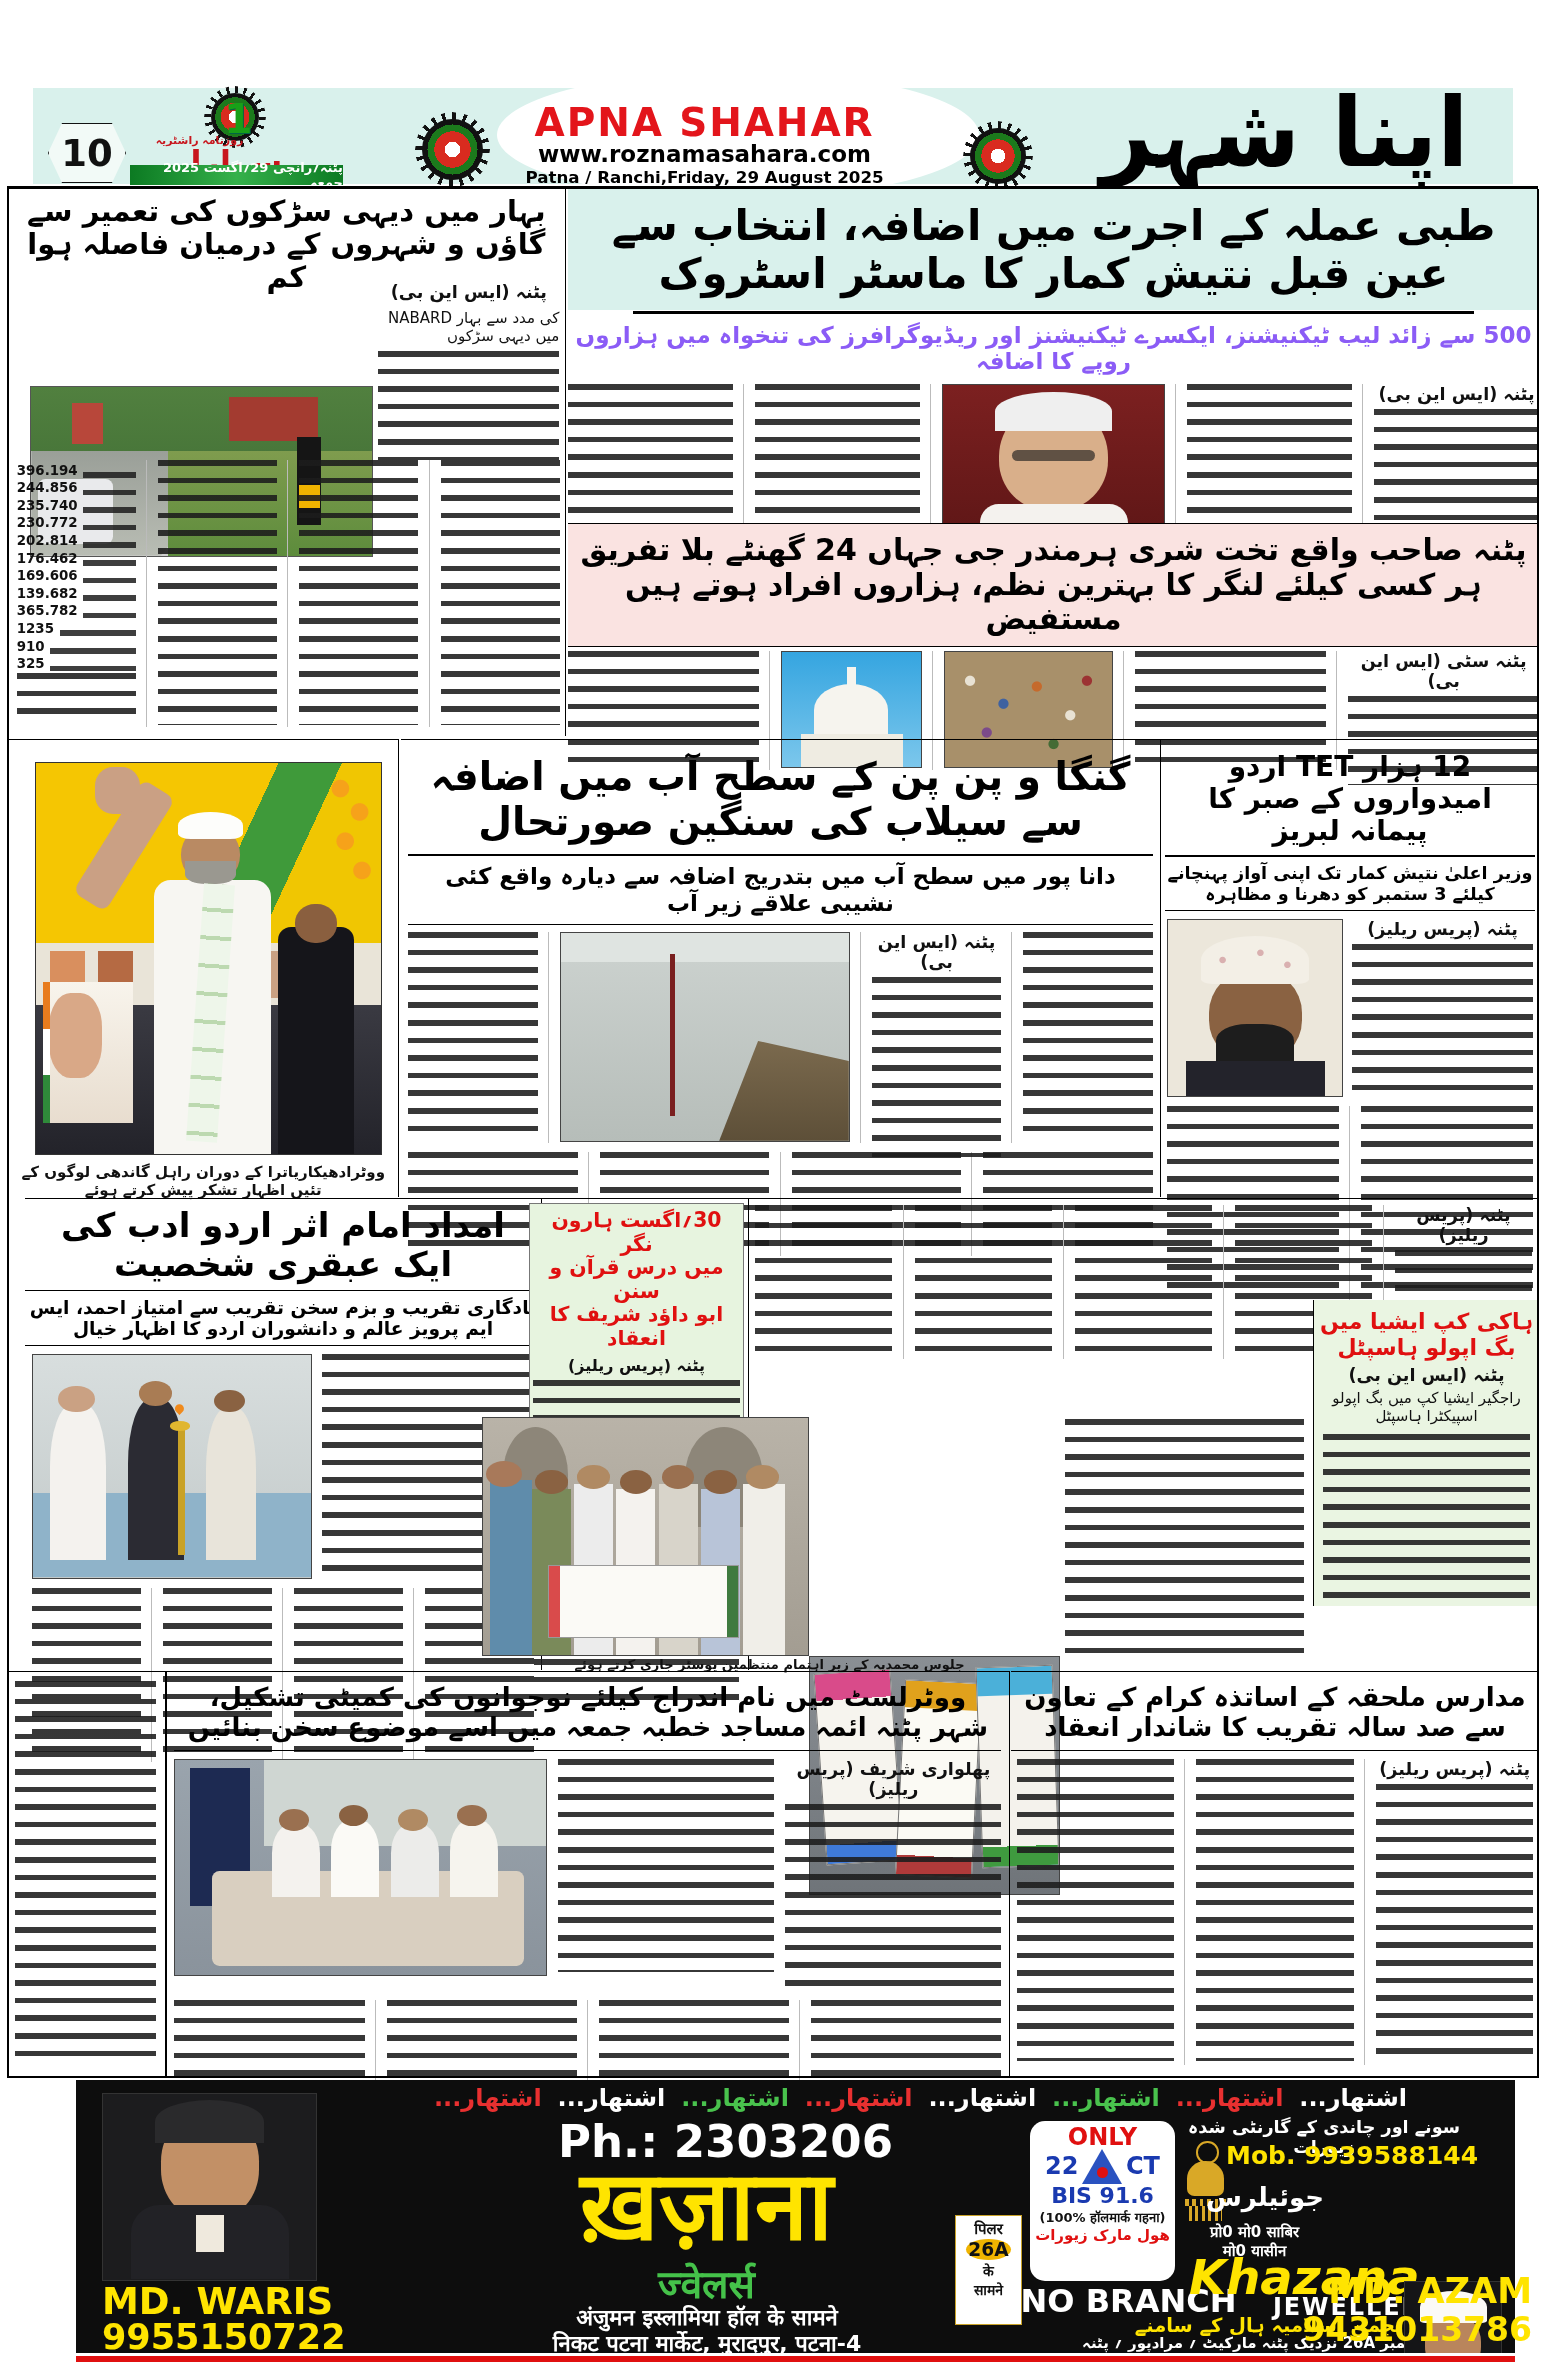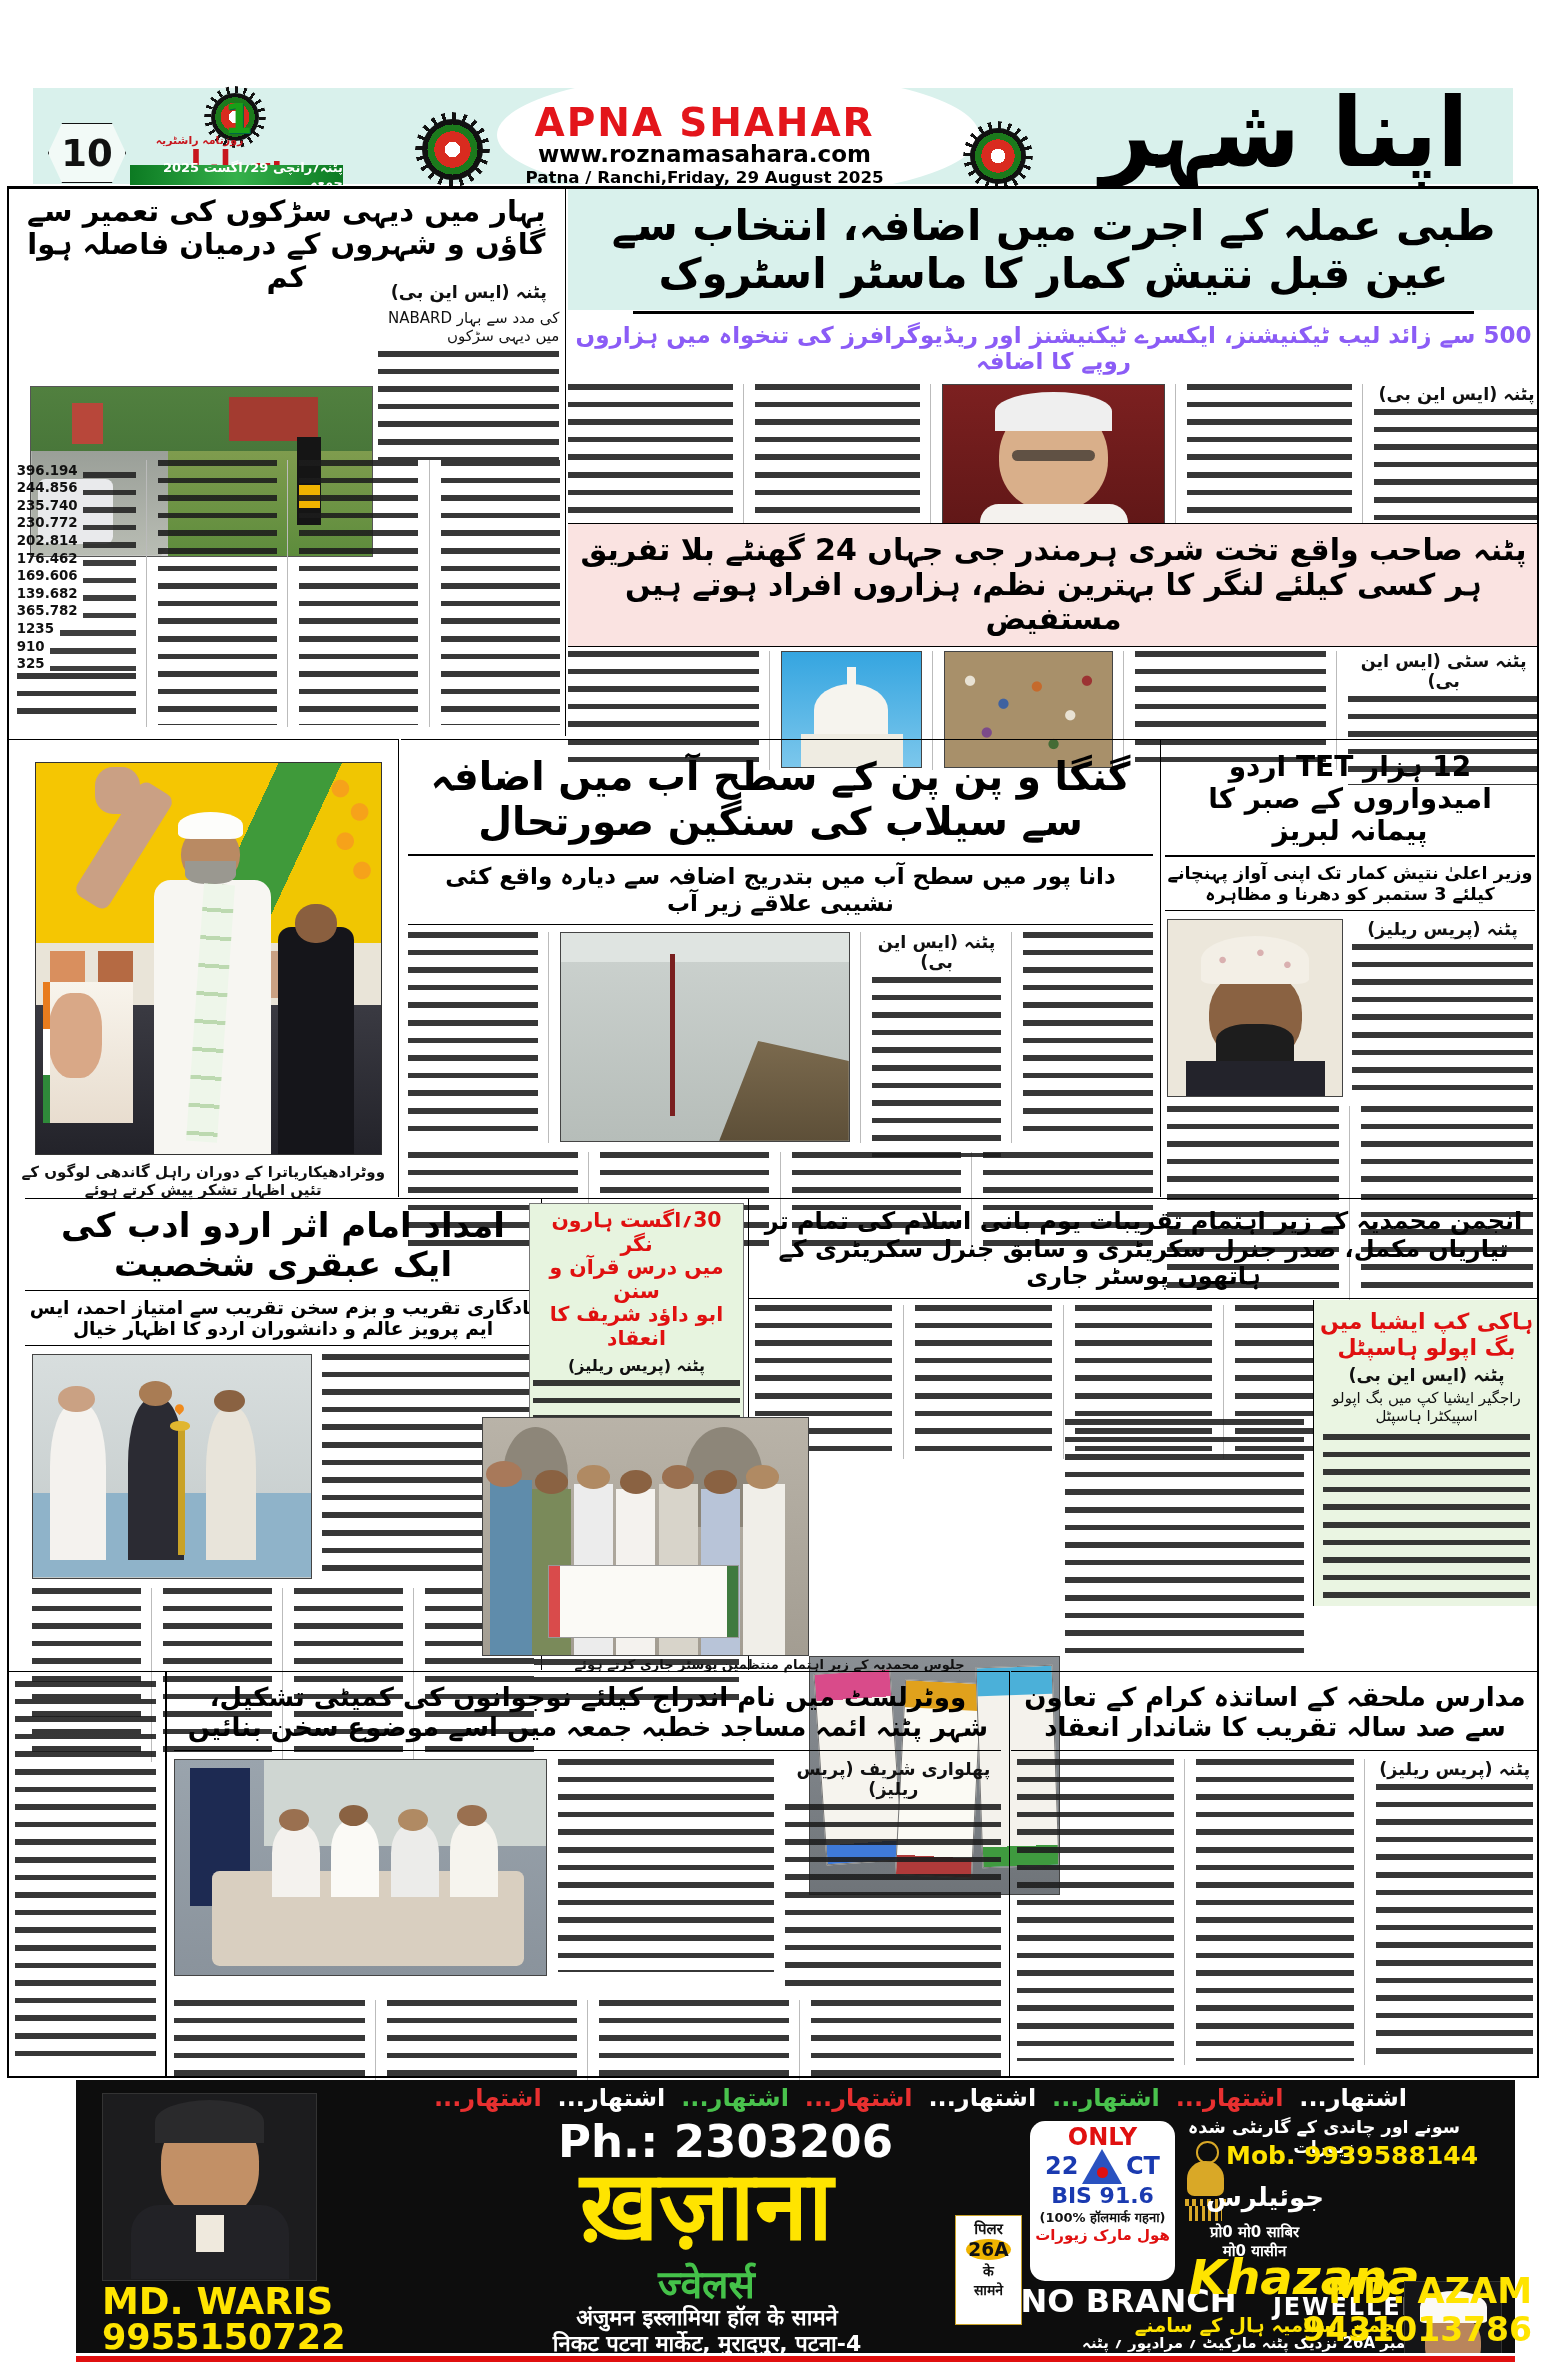--- a/index.html
+++ b/index.html
@@ -364,21 +364,20 @@
     <div class="uh ur" style="font-size:20.4px;color:#e01010;">30؍اگست ہارون نگر</div>
     <div class="uh ur" style="font-size:20.4px;color:#e01010;">میں درس قرآن و سنن</div>
     <div class="uh ur" style="font-size:20.4px;color:#e01010;">ابو داؤد شریف کا انعقاد</div>
     <div class="dl" style="margin-top:5.6px;font-size:16px;">پٹنہ (پریس ریلیز)</div>
     <div class="tx" style="height:89px;margin-top:5.6px;"></div>
   </div>
   <div class="tx" style="height:223px;margin:7.4px 9.3px 0;"></div>
 </div>
 
 <div class="abs" style="left:749px;top:1198px;width:789px;height:471px;border-top:1.9px solid #000;">
-  <div class="uh ur" style="font-size:24px;padding:9.3px 5.6px 7.4px;border-bottom:0.9px solid #000;">انجمن محمدیہ کے زیر اہتمام تقریبات یوم بانی اسلام کی تمام تر تیاریاں مکمل، صدر جنرل سکریٹری و سابق جنرل سکریٹری کے ہاتھوں پوسٹر جاری</div>
   <div class="cols" style="height:154px;margin:5.6px 5.6px 0;">
     <div>
       <div class="dl">پٹنہ (پریس ریلیز)</div>
       <div class="tx" style="height:124px;margin-top:5.6px;"></div>
     </div>
     <div>
         <div class="tx" style="height:150px;"></div>
       </div>
     <div>
         <div class="tx" style="height:150px;"></div>

